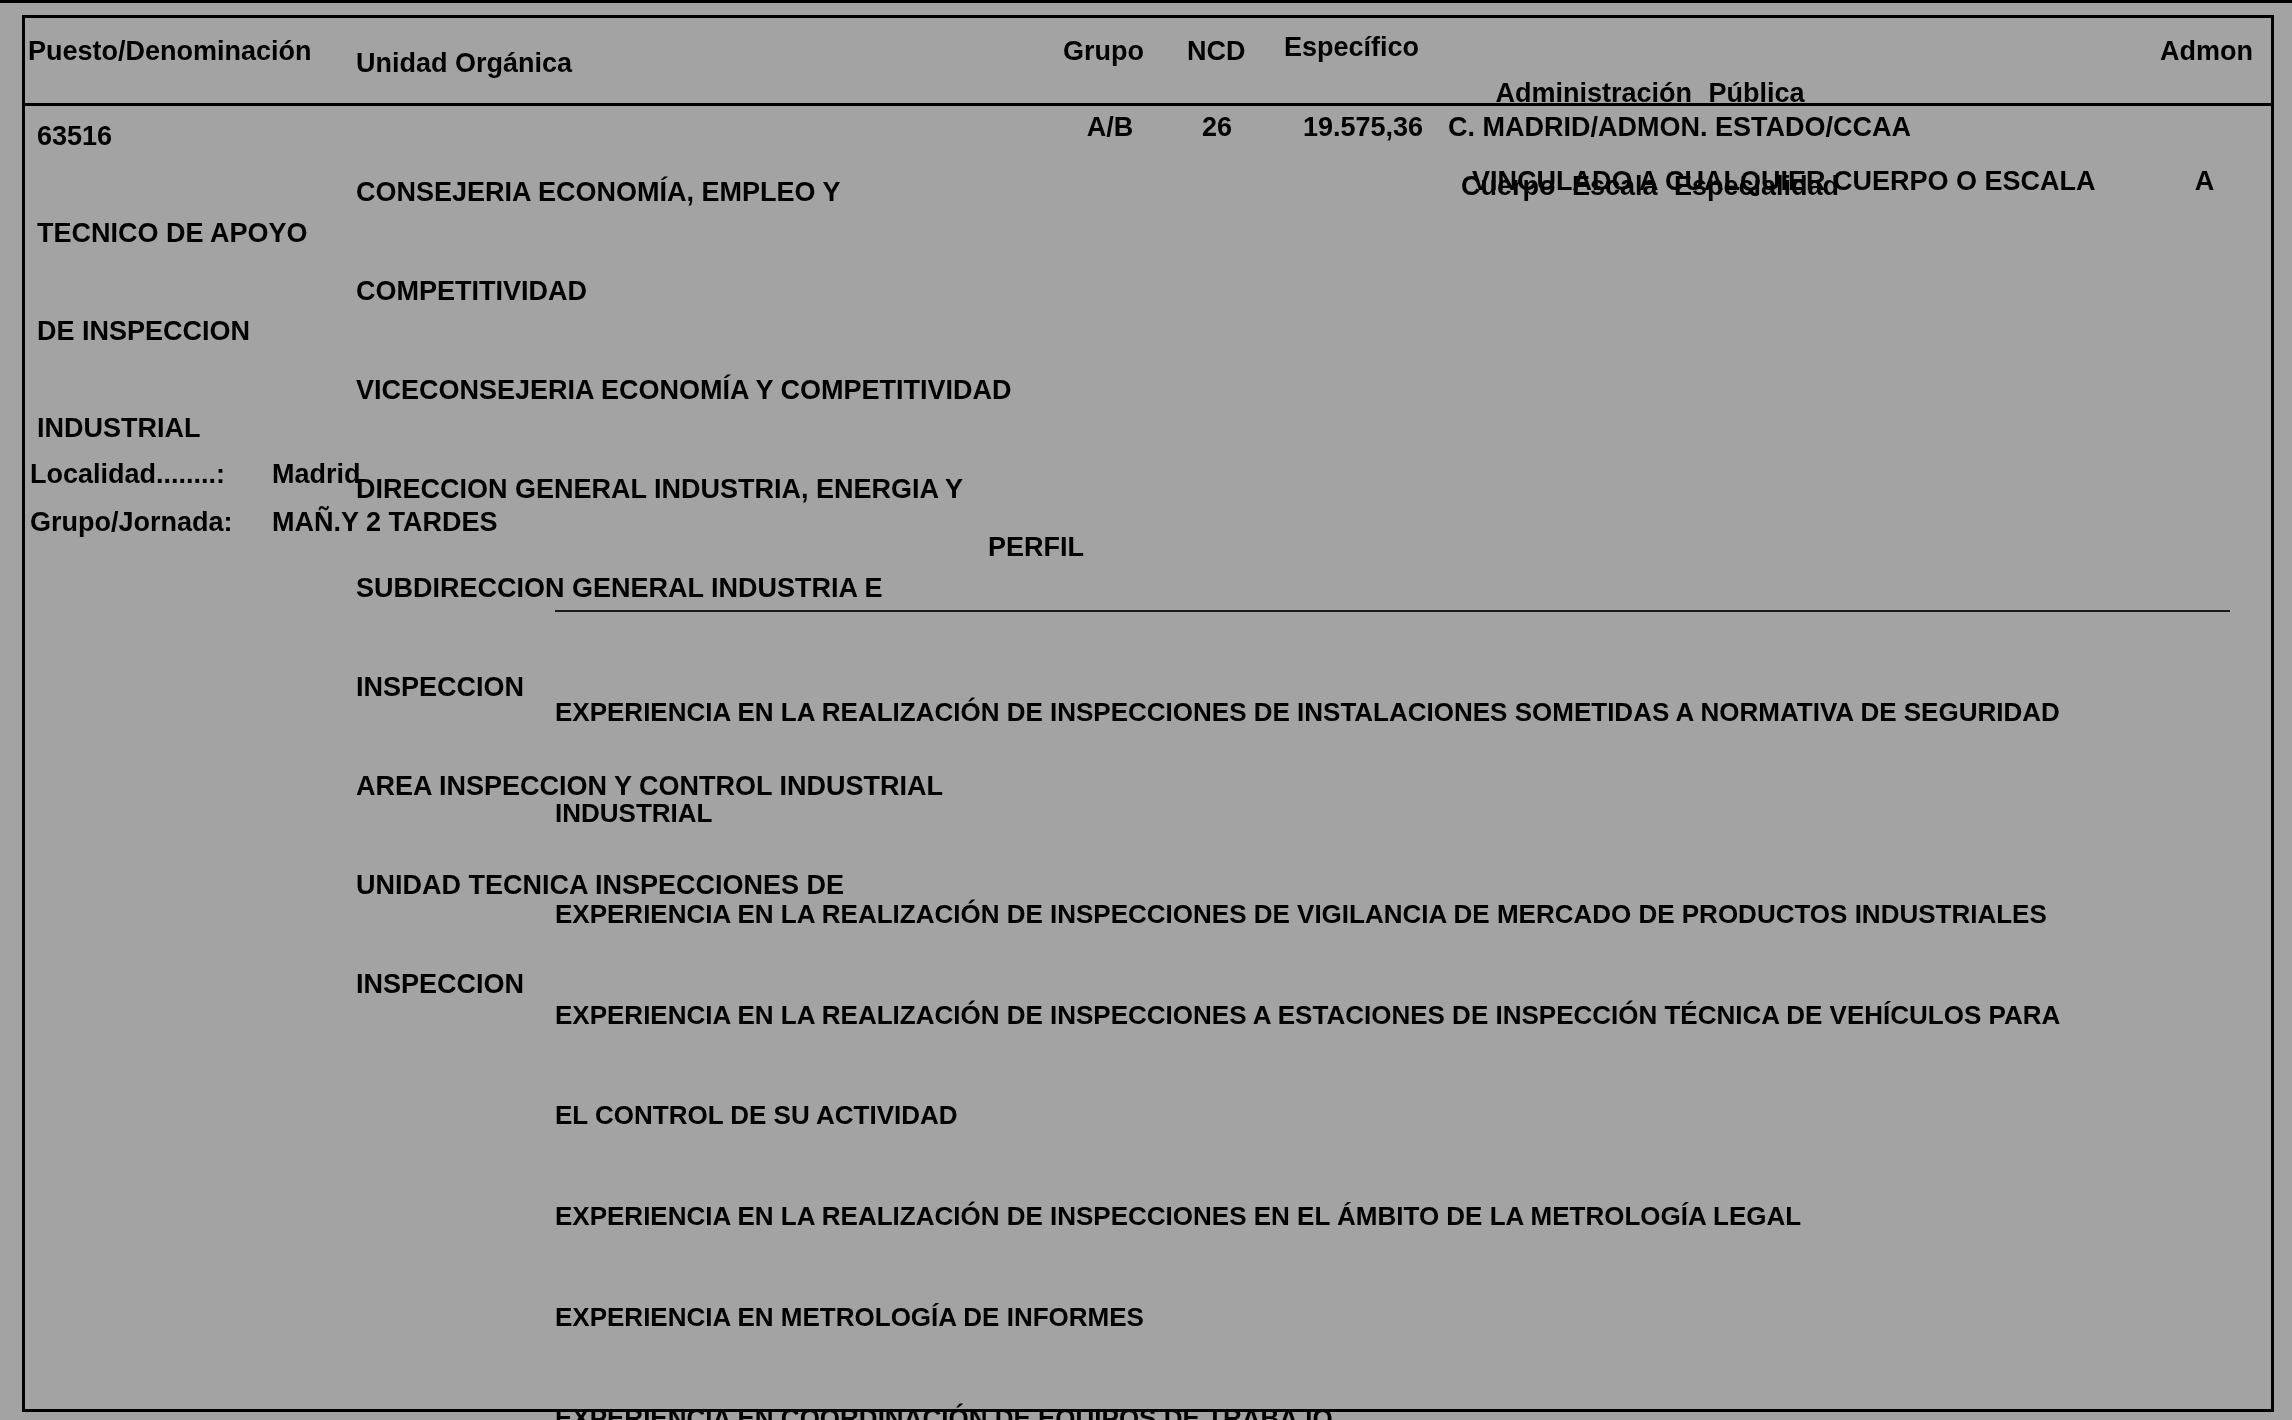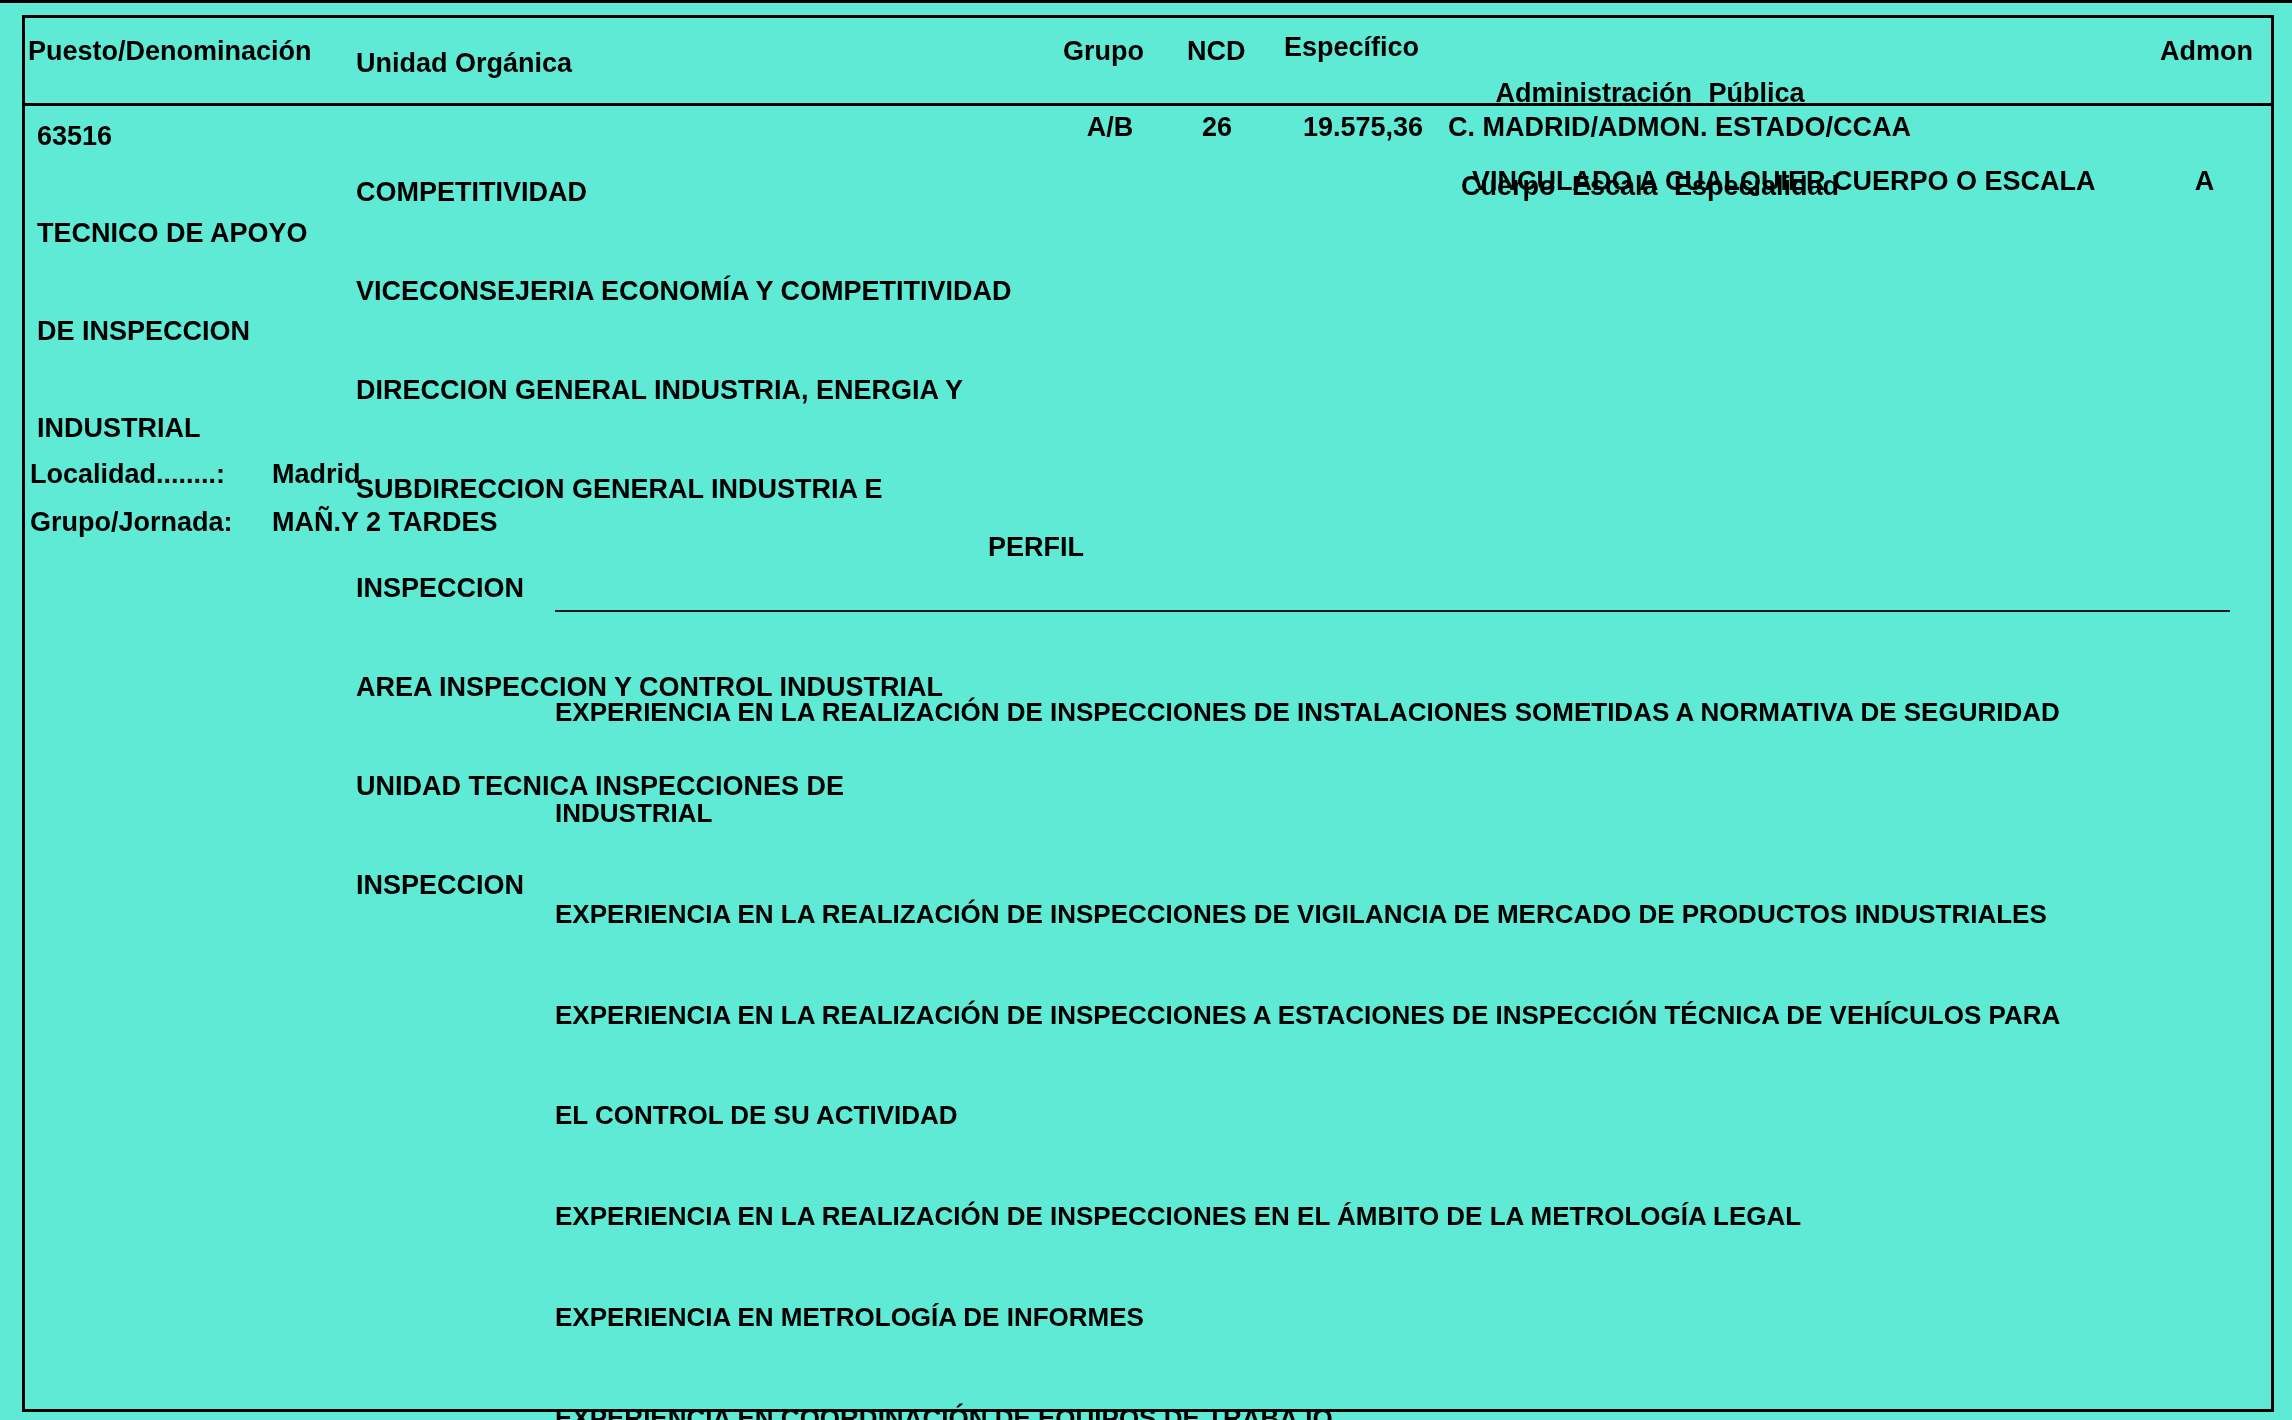--- a/index.html
+++ b/index.html
@@ -2,21 +2,21 @@
 <html><head>
 <meta charset="utf-8">
 <style>
   html,body{margin:0;padding:0;}
   body{
     width:2292px;height:1420px;background:#ffffff;
     font-family:"Liberation Sans","DejaVu Sans",sans-serif;
     font-weight:700;color:#000;
     -webkit-font-smoothing:none;
   }
-  .page{position:relative;width:2292px;height:1420px;background:#5eead4;overflow:hidden;}
+  .page{position:relative;width:2292px;height:1420px;background:#a3a3a3;overflow:hidden;}
   .abs{position:absolute;white-space:pre;}
   .fs{font-size:27px;line-height:31px;}
   .top-stripe{position:absolute;left:0;top:0;width:2292px;height:3px;background:#000;}
   .frame{position:absolute;left:22px;top:15px;width:2252px;height:1397px;border:3px solid #000;box-sizing:border-box;background:transparent;}
   .header-sep{position:absolute;left:22px;top:103px;width:2252px;height:3px;background:#000;}
   .admin-head{width:420px;text-align:center;line-height:31px;word-spacing:9px;}
   .cell-lines{line-height:33px;}
   .denom-lines{line-height:32.5px;}
   .center{text-align:center;}
   .right{text-align:right;}
@@ -44,20 +44,21 @@
   <div class="abs fs" style="left:2160px;top:36px;">Admon</div>
 
   <div class="abs fs" style="left:37px;top:121px;">63516</div>
   <div class="abs fs denom-lines" style="left:37px;top:152px;">
     <div>TECNICO DE APOYO</div>
     <div>DE INSPECCION</div>
     <div>INDUSTRIAL</div>
   </div>
 
   <div class="abs fs cell-lines" style="left:356px;top:110px;">
+    <div>CONSEJERIA ECONOMÍA, EMPLEO Y</div>
     <div>COMPETITIVIDAD</div>
     <div>VICECONSEJERIA ECONOMÍA Y COMPETITIVIDAD</div>
     <div>DIRECCION GENERAL INDUSTRIA, ENERGIA Y</div>
     <div>SUBDIRECCION GENERAL INDUSTRIA E</div>
     <div>INSPECCION</div>
     <div>AREA INSPECCION Y CONTROL INDUSTRIAL</div>
     <div>UNIDAD TECNICA INSPECCIONES DE</div>
     <div>INSPECCION</div>
   </div>
 

